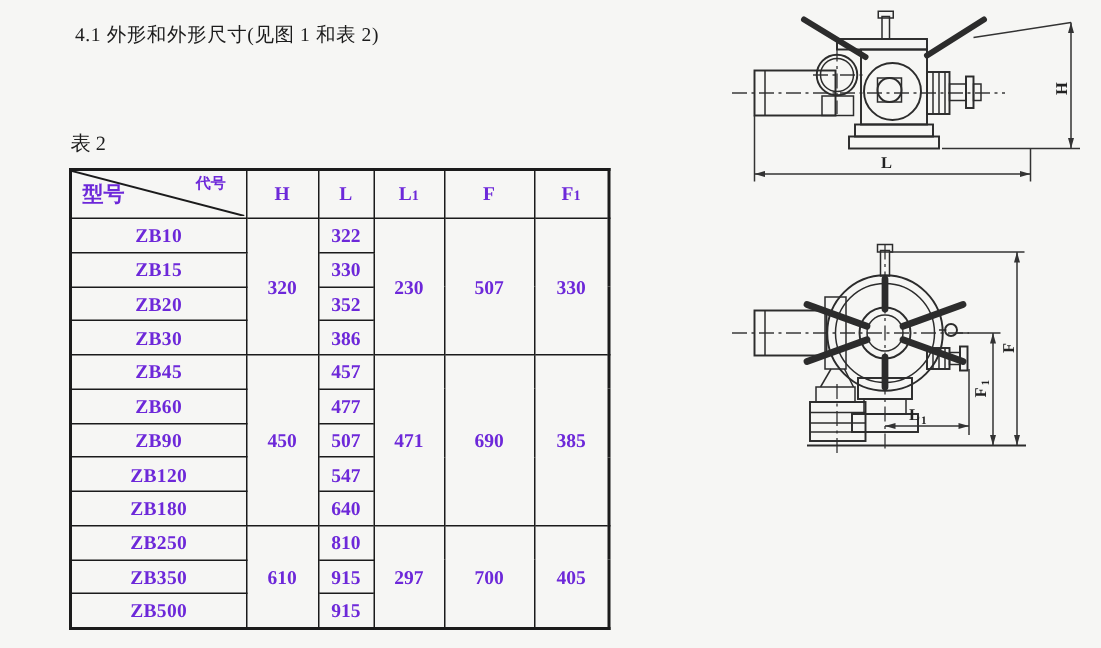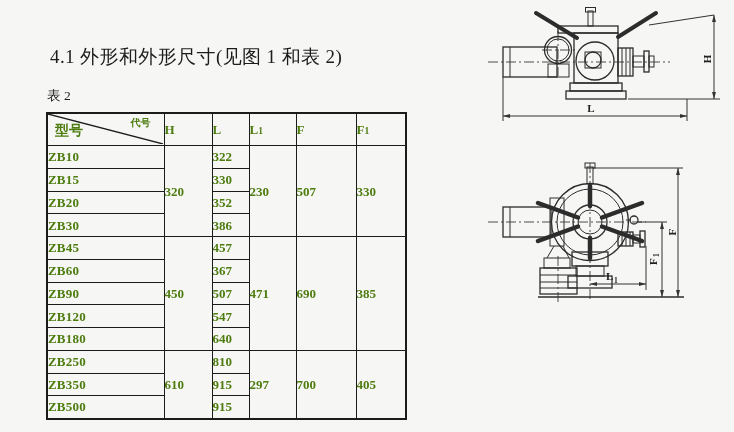--- a/index.html
+++ b/index.html
@@ -1,32 +1,32 @@
 <!DOCTYPE html>
 <html><head>
 <meta charset="utf-8">
 <style>
   html,body{margin:0;padding:0;}
   body{
     width:734px;height:432px;position:relative;overflow:hidden;
     background:#f6f6f4;color:#1c1c1c;
     font-family:"Liberation Serif","DejaVu Serif",serif;
   }
-  .heading{position:absolute;left:50px;top:44px;font-size:19px;letter-spacing:.4px;white-space:nowrap;}
+  .heading{position:absolute;left:50px;top:14px;font-size:13px;letter-spacing:.4px;white-space:nowrap;}
   .caption{position:absolute;left:47px;top:87px;font-size:13.5px;}
 
   table.dims{
     position:absolute;left:46px;top:112px;width:359px;
     border-collapse:collapse;table-layout:fixed;
     border:2.4px solid #1b1b1b;
   }
   table.dims td{
     border:1.7px solid #1b1b1b;padding:0;margin:0;
-    font-weight:bold;font-size:13px;text-align:left;vertical-align:middle;
-    line-height:1;color:#4d7c0f;
+    font-weight:bold;font-size:13px;text-align:center;vertical-align:middle;
+    line-height:1;color:#6d28d9;
   }
   tr.head td{height:31px;}
   tr.datarow{height:22.75px;}
   td.model{text-align:left;padding-left:7px;font-size:12.5px;letter-spacing:.2px;font-family:Liberation Serif, serif;}
   td.colhead{font-size:13.5px;}
   .sub{font-size:9.5px;}
   td.corner{position:relative;}
   td.corner svg{position:absolute;left:0;top:0;}
   .cn-bl{position:absolute;left:7px;top:10px;font-size:14px;font-weight:bold;}
   .cn-tr{position:absolute;right:13px;top:4px;font-size:10px;font-weight:bold;}
@@ -99,21 +99,21 @@
   <tr class="datarow">
     <td class="model">ZB45</td>
     <td class="num" rowspan="5">450</td>
     <td class="num">457</td>
     <td class="num" rowspan="5">471</td>
     <td class="num" rowspan="5">690</td>
     <td class="num" rowspan="5">385</td>
   </tr>
   <tr class="datarow">
     <td class="model">ZB60</td>
-    <td class="num">367</td>
+    <td class="num">477</td>
   </tr>
   <tr class="datarow">
     <td class="model">ZB90</td>
     <td class="num">507</td>
   </tr>
   <tr class="datarow">
     <td class="model">ZB120</td>
     <td class="num">547</td>
   </tr>
   <tr class="datarow">

